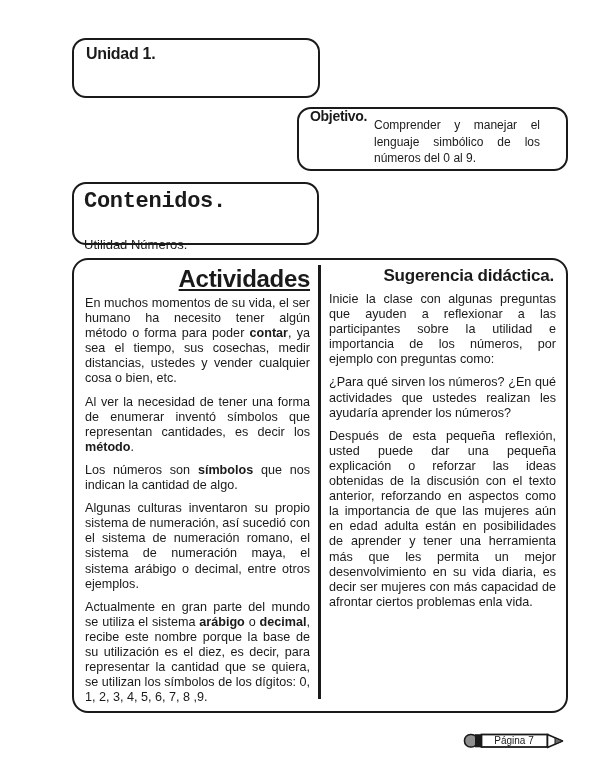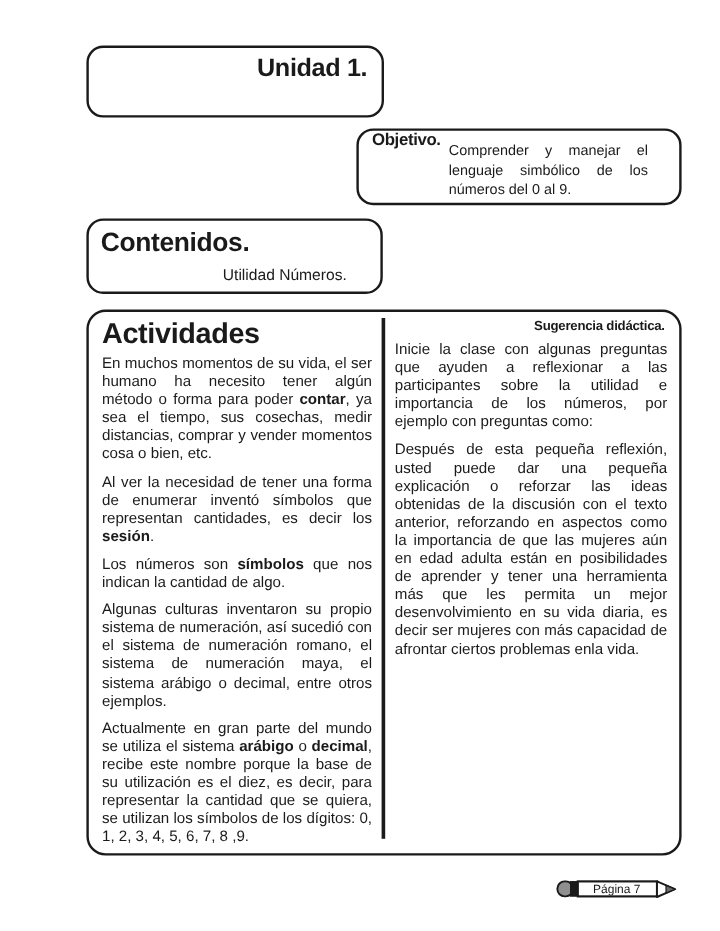--- a/index.html
+++ b/index.html
@@ -18,48 +18,48 @@
     background:#ffffff;
     box-sizing:border-box;
   }
   .box-title{
     font-weight:700;
     letter-spacing:-0.3px;
     line-height:1.05;
   }
   
   .unidad{left:72px;top:38px;width:248px;height:60px;padding:6px 12px;}
-  .unidad .box-title{font-size:21px;text-align:right;}
+  .unidad .box-title{font-size:16px;}
   .unidad .box-sub{font-size:13px;text-align:right;padding-right:12px;margin-top:6px;}
   
   .objetivo{left:297px;top:107px;width:271px;height:64px;padding:6px 10px;}
   .objetivo .box-title{font-size:14px;position:absolute;left:11px;top:0;}
   .objetivo .obj-text{
     position:absolute;right:26px;top:8px;width:166px;
     font-size:12px;line-height:16.5px;text-align:justify;
   }
   
   .contenidos{left:72px;top:182px;width:247px;height:63px;padding:6px 10px;}
-  .contenidos .box-title{font-size:22px;}
-  .contenidos .box-sub{font-size:13px;text-align:right;padding-right:18px;margin-top:8px;}
+  .contenidos .box-title{font-size:22px;font-family:Liberation Mono, monospace;}
+  .contenidos .box-sub{font-size:13px;text-align:left;padding-right:18px;margin-top:24px;}
   
   .actividades{left:72px;top:258px;width:496px;height:455px;border-radius:16px;}
   .divider{
     position:absolute;left:244px;top:5px;bottom:12px;width:2.5px;
     background:#1a1a1a;
   }
   .col{position:absolute;top:0;bottom:0;box-sizing:border-box;}
   .col-left{left:0;width:244px;padding:5px 8px 6px 11px;}
   .col-right{left:247px;right:0;padding:5px 10px 6px 8px;}
   .act-title{
-    text-align:left;font-weight:700;font-size:24px;
-    letter-spacing:-0.3px;margin:0 0 3px 0;
+    text-align:right;font-weight:700;font-size:24px;
+    letter-spacing:-0.3px;margin:0 0 3px 0;text-decoration:underline;
   }
   .sug-title{
-    text-align:right;font-weight:700;font-size:11px;
+    text-align:right;font-weight:700;font-size:17px;
     letter-spacing:-0.2px;margin:1px 2px 6px 0;
   }
   .bodytext p{
     margin:0 0 8px 0;
     font-size:12.6px;line-height:15.1px;
     text-align:justify;
   }
   .bodytext p:last-child{margin-bottom:0;}
   .b{font-weight:700;}
   
@@ -89,30 +89,31 @@
   <div class="box contenidos">
     <div class="box-title">Contenidos.</div>
     <div class="box-sub">Utilidad Números.</div>
   </div>
 
   <div class="box actividades">
     <div class="divider"></div>
 
     <div class="col col-left bodytext">
       <div class="act-title">Actividades</div>
-      <p><span>En muchos momentos de su vida, el ser humano ha necesito tener algún método o forma para poder </span><span class="b">contar</span><span>, ya sea el tiempo, sus cosechas, medir distancias, comprar y vender momentos cosa o bien, etc.</span></p>
-      <p><span>Al ver la necesidad de tener una forma de enumerar inventó símbolos que representan cantidades, es decir los </span><span class="b">sesión</span><span>.</span></p>
+      <p><span>En muchos momentos de su vida, el ser humano ha necesito tener algún método o forma para poder </span><span class="b">contar</span><span>, ya sea el tiempo, sus cosechas, medir distancias, ustedes y vender cualquier cosa o bien, etc.</span></p>
+      <p><span>Al ver la necesidad de tener una forma de enumerar inventó símbolos que representan cantidades, es decir los </span><span class="b">método</span><span>.</span></p>
       <p><span>Los números son </span><span class="b">símbolos</span><span> que nos indican la cantidad de algo.</span></p>
       <p><span>Algunas culturas inventaron su propio sistema de numeración, así sucedió con el sistema de numeración romano, el sistema de numeración maya, el sistema arábigo o decimal, entre otros ejemplos.</span></p>
       <p><span>Actualmente en gran parte del mundo se utiliza el sistema </span><span class="b">arábigo</span><span> o </span><span class="b">decimal</span><span>, recibe este nombre porque la base de su utilización es el diez, es decir, para representar la cantidad que se quiera, se utilizan los símbolos de los dígitos: 0, 1, 2, 3, 4, 5, 6, 7, 8 ,9.</span></p>
     </div>
 
     <div class="col col-right bodytext">
       <div class="sug-title">Sugerencia didáctica.</div>
       <p>Inicie la clase con algunas preguntas que ayuden a reflexionar a las participantes sobre la utilidad e importancia de los números, por ejemplo con preguntas como:</p>
+      <p>¿Para qué sirven los números? ¿En qué actividades que ustedes realizan les ayudaría aprender los números?</p>
       <p>Después de esta pequeña reflexión, usted puede dar una pequeña explicación o reforzar las ideas obtenidas de la discusión con el texto anterior, reforzando en aspectos como la importancia de que las mujeres aún en edad adulta están en posibilidades de aprender y tener una herramienta más que les permita un mejor desenvolvimiento en su vida diaria, es decir ser mujeres con más capacidad de afrontar ciertos problemas enla vida.</p>
     </div>
   </div>
 
   <div class="page-marker">
     <svg width="102" height="18" viewBox="0 0 102 18">
 
       <rect x="1.5" y="2.5" width="13" height="12.5" rx="6" fill="#8f8f8f" stroke="#1a1a1a" stroke-width="1.6"></rect>
 
       <rect x="12" y="2.2" width="6.5" height="13.1" fill="#1a1a1a"></rect>

